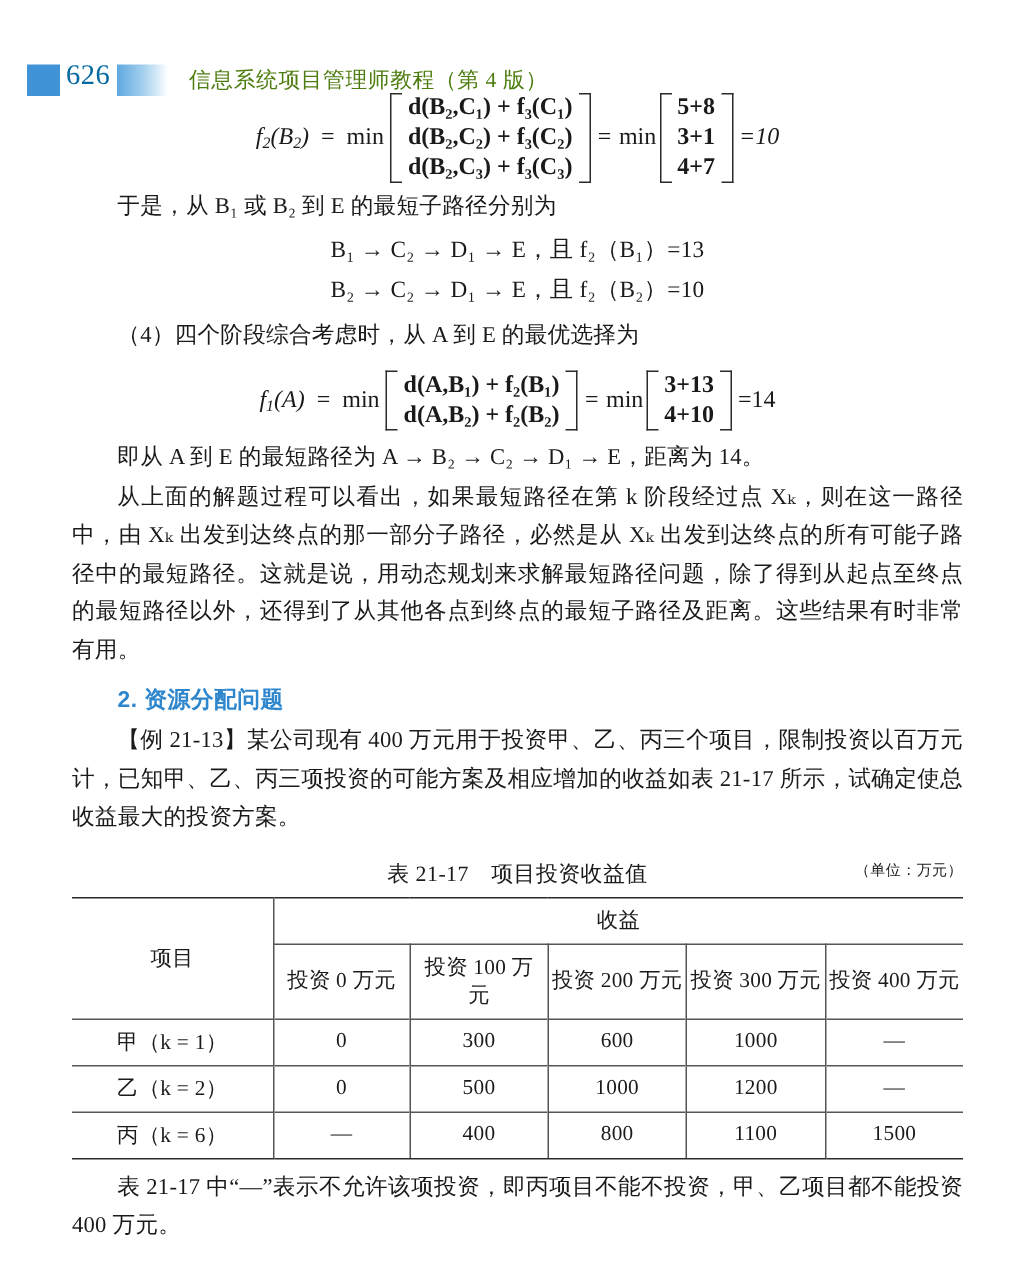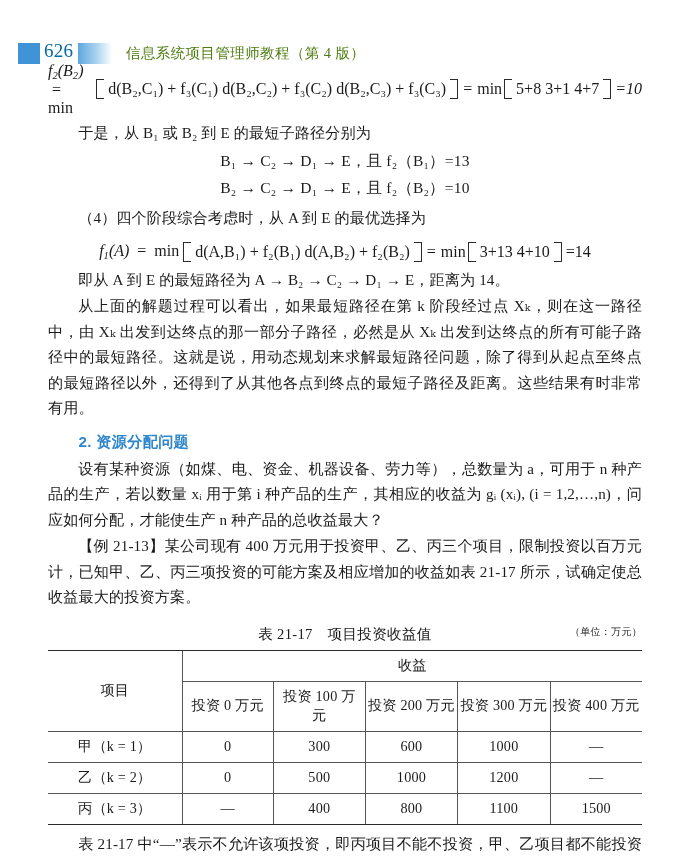--- a/index.html
+++ b/index.html
@@ -117,22 +117,23 @@
     margin-right: 2px;
   }
   .brace .bar.r {
     border-right: 1.3px solid #2b2b2b;
     border-top: 1.3px solid #2b2b2b;
     border-bottom: 1.3px solid #2b2b2b;
     margin-left: 2px;
   }
   .brace .stack {
     display: flex;
-    flex-direction: row;
+    flex-direction: column;
     justify-content: flex-start;
+    font-weight: bold;
   }
   .brace .stack > div {
     line-height: 20px;
     white-space: nowrap;
     padding: 0 2px;
   }
 
   .formula1 { margin: 6px 0 4px 0; font-size: 16px; }
   .formula2 { margin: 10px 0 6px 0; font-size: 16px; }
 
@@ -253,21 +254,20 @@
       <span class="bar r"></span>
     </span>
     <span style="margin-left:4px;">=14</span>
   </div>
 
   <p class="para">即从 A 到 E 的最短路径为 A → B₂ → C₂ → D₁ → E，距离为 14。</p>
   <p class="para">从上面的解题过程可以看出，如果最短路径在第 k 阶段经过点 Xₖ，则在这一路径中，由 Xₖ 出发到达终点的那一部分子路径，必然是从 Xₖ 出发到达终点的所有可能子路径中的最短路径。这就是说，用动态规划来求解最短路径问题，除了得到从起点至终点的最短路径以外，还得到了从其他各点到终点的最短子路径及距离。这些结果有时非常有用。</p>
 
   <h3 class="sec-head">2. 资源分配问题</h3>
 
-  <p class="para">设有某种资源（如煤、电、资金、机器设备、劳力等），总数量为 a，可用于 n 种产品的生产，若以数量 xᵢ 用于第 i 种产品的生产，其相应的收益为 gᵢ (xᵢ), (i = 1,2,…,n)，问应如何分配，才能使生产 n 种产品的总收益最大？</p>
   <p class="para">【例 21-13】某公司现有 400 万元用于投资甲、乙、丙三个项目，限制投资以百万元计，已知甲、乙、丙三项投资的可能方案及相应增加的收益如表 21-17 所示，试确定使总收益最大的投资方案。</p>
 
   <div class="table-caption">
     <span>表 21-17　项目投资收益值</span>
     <span class="cap-unit">（单位：万元）</span>
   </div>
 
   <table class="data">
     <thead>
       <tr>
@@ -293,21 +293,21 @@
       </tr>
       <tr>
         <td class="rowhead">乙（k = 2）</td>
         <td class="vline">0</td>
         <td class="vline">500</td>
         <td class="vline">1000</td>
         <td class="vline">1200</td>
         <td class="vline">—</td>
       </tr>
       <tr>
-        <td class="rowhead">丙（k = 3）</td>
+        <td class="rowhead">丙（k = 6）</td>
         <td class="vline">—</td>
         <td class="vline">400</td>
         <td class="vline">800</td>
         <td class="vline">1100</td>
         <td class="vline">1500</td>
       </tr>
     </tbody>
   </table>
 
   <p class="para" style="margin-top:7px;">表 21-17 中“—”表示不允许该项投资，即丙项目不能不投资，甲、乙项目都不能投资 400 万元。</p>

